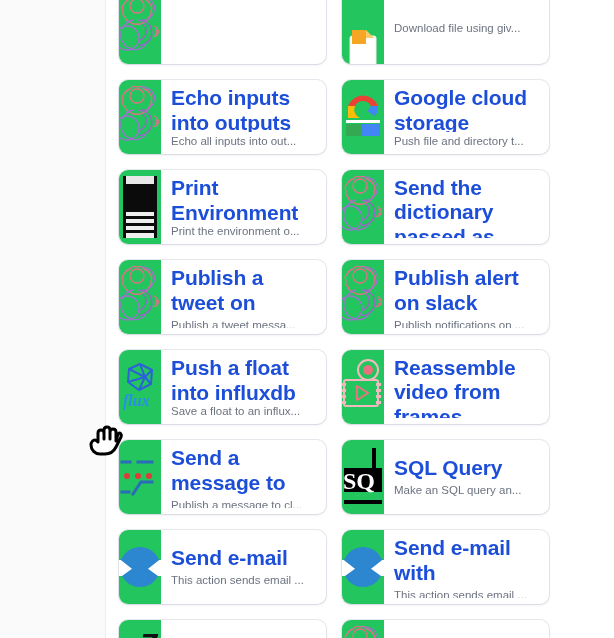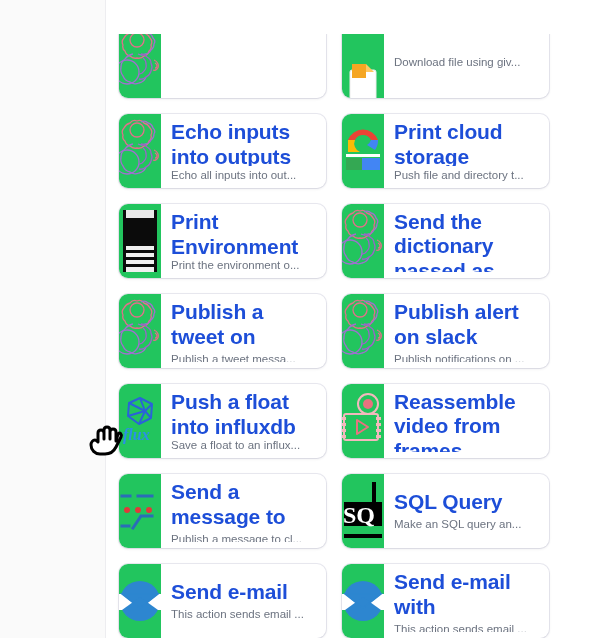--- a/index.html
+++ b/index.html
@@ -12,21 +12,20 @@
     position: relative;
   }
   #gutter {
     position:absolute; left:0; top:0; width:106px; height:638px;
     background:#fafafa; border-right:1px solid #ededf0;
   }
   #panel {
     position:absolute; left:107px; top:0; right:0; bottom:0;
     background:#ffffff; padding:0 0 0 0;
     overflow:hidden;
-    margin-top:34px;
   }
   #grid {
     position:absolute; left:12px; top:-18px;
     width:430px;
     display:grid;
     grid-template-columns: 207px 207px;
     column-gap:16px;
     row-gap:0px;
   }
   .card {
@@ -159,21 +158,21 @@
           <svg width="42" height="74" viewBox="0 0 42 74">
         <path d="M6 26 A16 16 0 0 1 36 26 L29 26 A9 9 0 0 0 13 26 Z" fill="#ea4335"></path>
         <path d="M6 26 L6 38 L18 38 A9 9 0 0 1 13 26 Z" fill="#fbbc05"></path>
         <path d="M36 26 A16 16 0 0 1 33 36 L25 31 A9 9 0 0 0 29 26 Z" fill="#4285f4"></path>
         <rect x="4" y="44" width="16" height="12" fill="#34a853"></rect>
         <rect x="20" y="44" width="18" height="12" fill="#4285f4"></rect>
         <rect x="4" y="40" width="34" height="3" fill="#ffffff"></rect>
       </svg>
         </div>
         <div class="body">
-          <div class="title">Print cloud storage</div>
+          <div class="title">Google cloud storage</div>
           <div class="desc">Push file and directory t...</div>
         </div>
       </div>
       <div class="card">
         <div class="thumb checker">
           <svg width="42" height="74" viewBox="0 0 42 74">
         <rect x="4" y="6" width="34" height="62" fill="#ffffff"></rect>
         <rect x="4" y="6" width="34" height="8" fill="#e8e8e8"></rect>
         <rect x="4" y="14" width="34" height="28" fill="#0b0b0b"></rect>
         <rect x="4" y="42" width="34" height="26" fill="#efefef"></rect>

